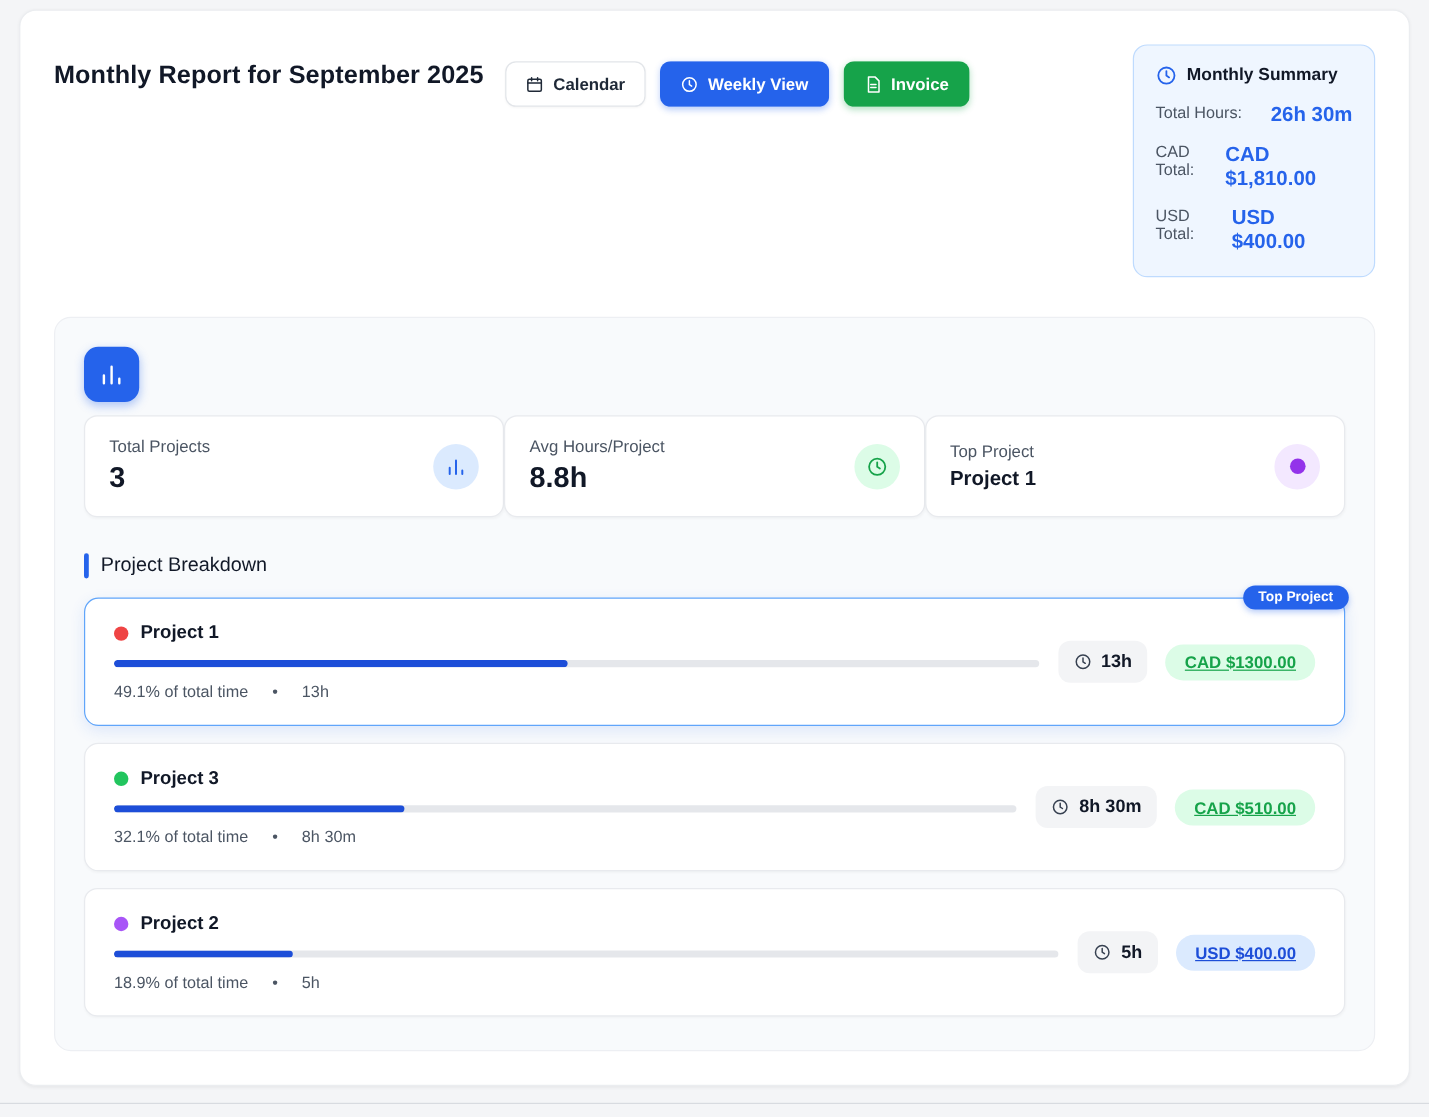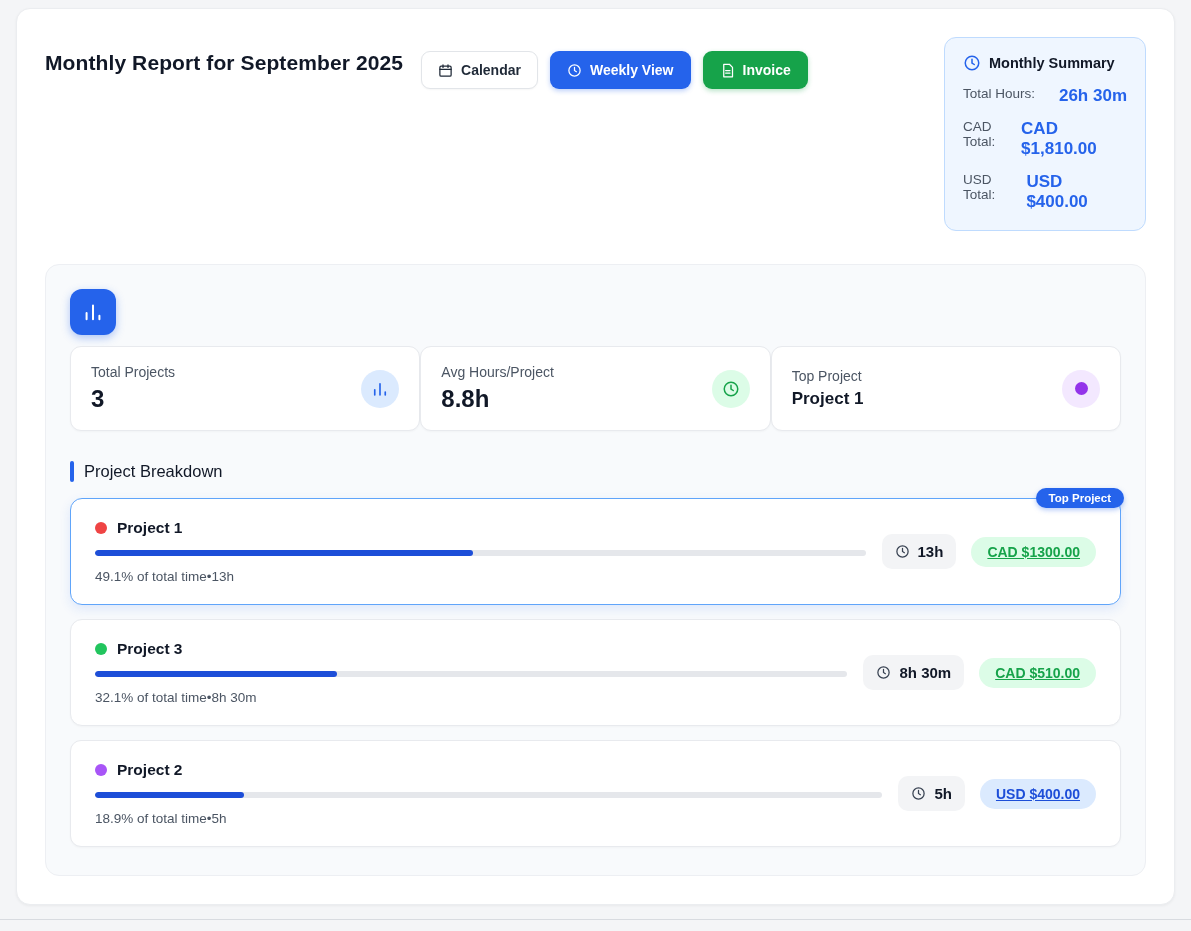--- a/index.html
+++ b/index.html
@@ -77,21 +77,21 @@
     position:absolute; top:-11px; right:-4px; background:#2563eb; color:#fff;
     font-size:11.5px; font-weight:700; padding:4px 13px; border-radius:999px;
     box-shadow:0 2px 5px rgba(37,99,235,.35);
   }
   .proj-left { flex:1 1 auto; min-width:0; }
   .proj-name-row { display:flex; align-items:center; gap:10px; }
   .proj-dot { width:12px; height:12px; border-radius:50%; flex:0 0 auto; }
   .proj-name { font-size:15.5px; font-weight:700; }
   .track { margin-top:13px; height:6px; border-radius:3px; background:#e5e7eb; overflow:hidden; }
   .fill { height:100%; border-radius:3px; background:#1d4ed8; }
-  .proj-sub { margin-top:13px; display:flex; align-items:flex-start; gap:0; font-size:13.5px; color:#4b5563; }
+  .proj-sub { margin-top:13px; display:flex; align-items:flex-start; gap:20px; font-size:13.5px; color:#4b5563; }
   .proj-right { display:flex; align-items:center; gap:15px; flex:0 0 auto; }
   .dur-pill {
     display:flex; align-items:center; gap:8px; background:#f3f4f6; border-radius:10px;
     padding:9px 13px; font-size:15px; font-weight:700; color:#111827;
   }
   .dur-pill svg { color:#374151; }
   .amt-pill { border-radius:999px; padding:7px 16px; font-size:14px; font-weight:700;text-decoration:underline; }
   .amt-pill.green { background:#dcfce7; color:#16a34a; }
   .amt-pill.blue { background:#dbeafe; color:#1d4ed8; }
   .bottom-rule { border-top:1px solid #d8dbe0; margin-top:14px; }

